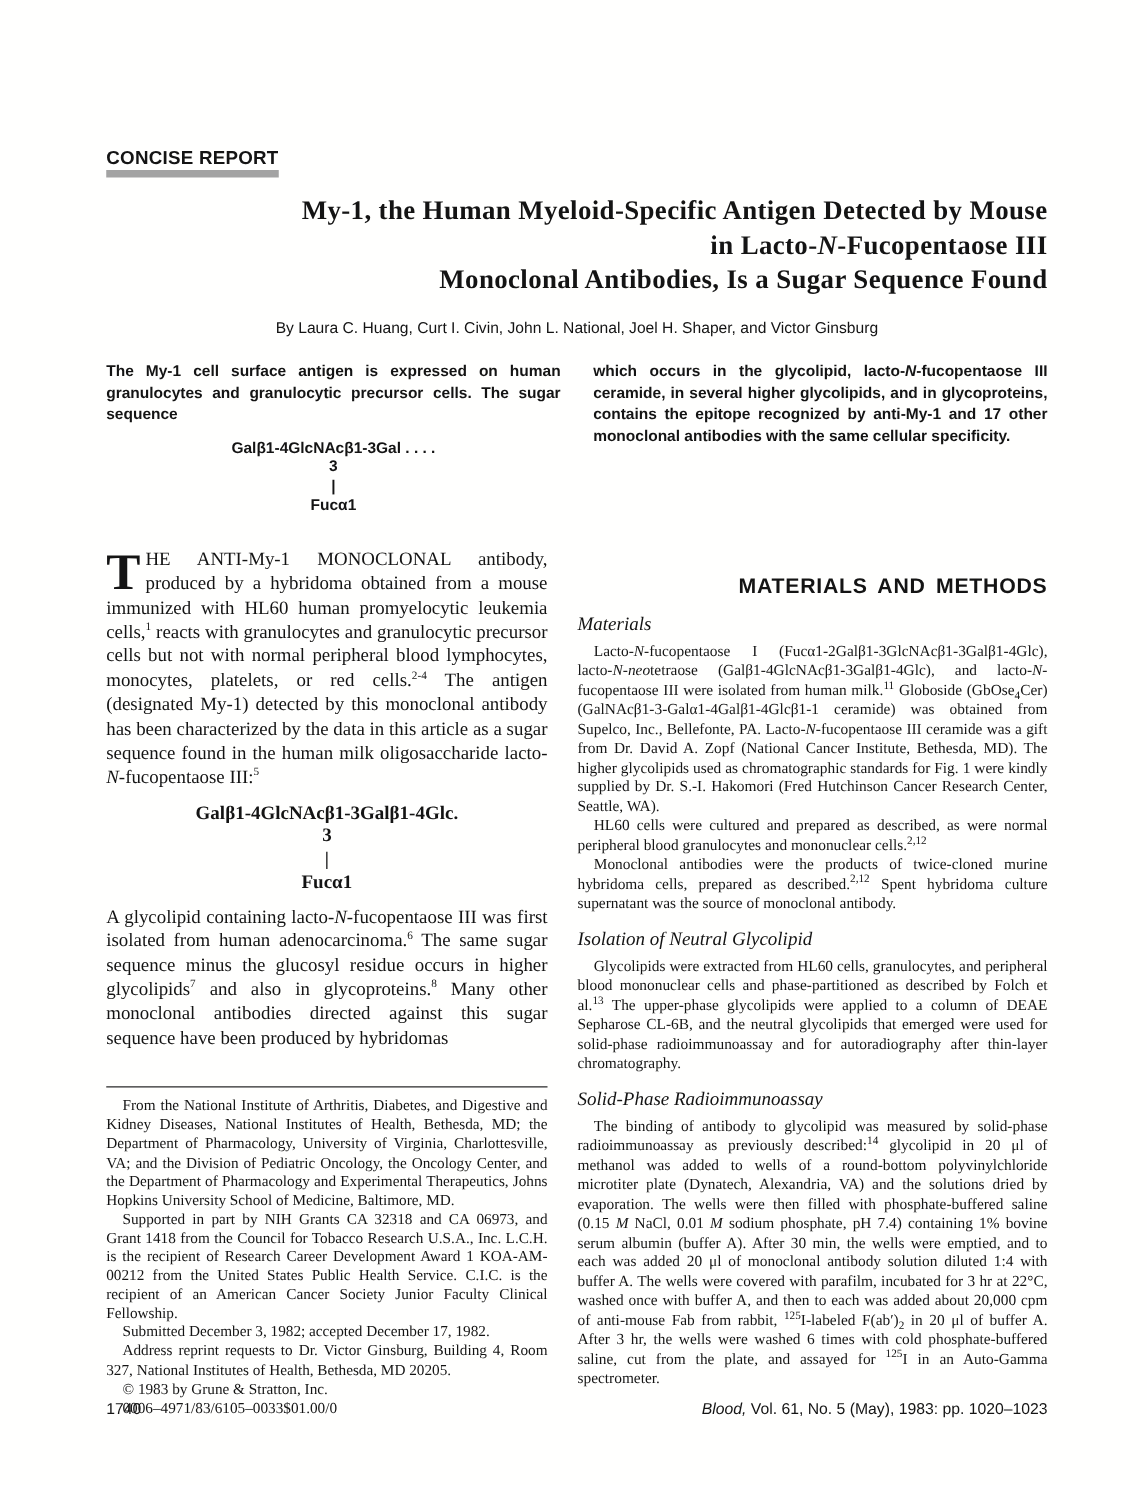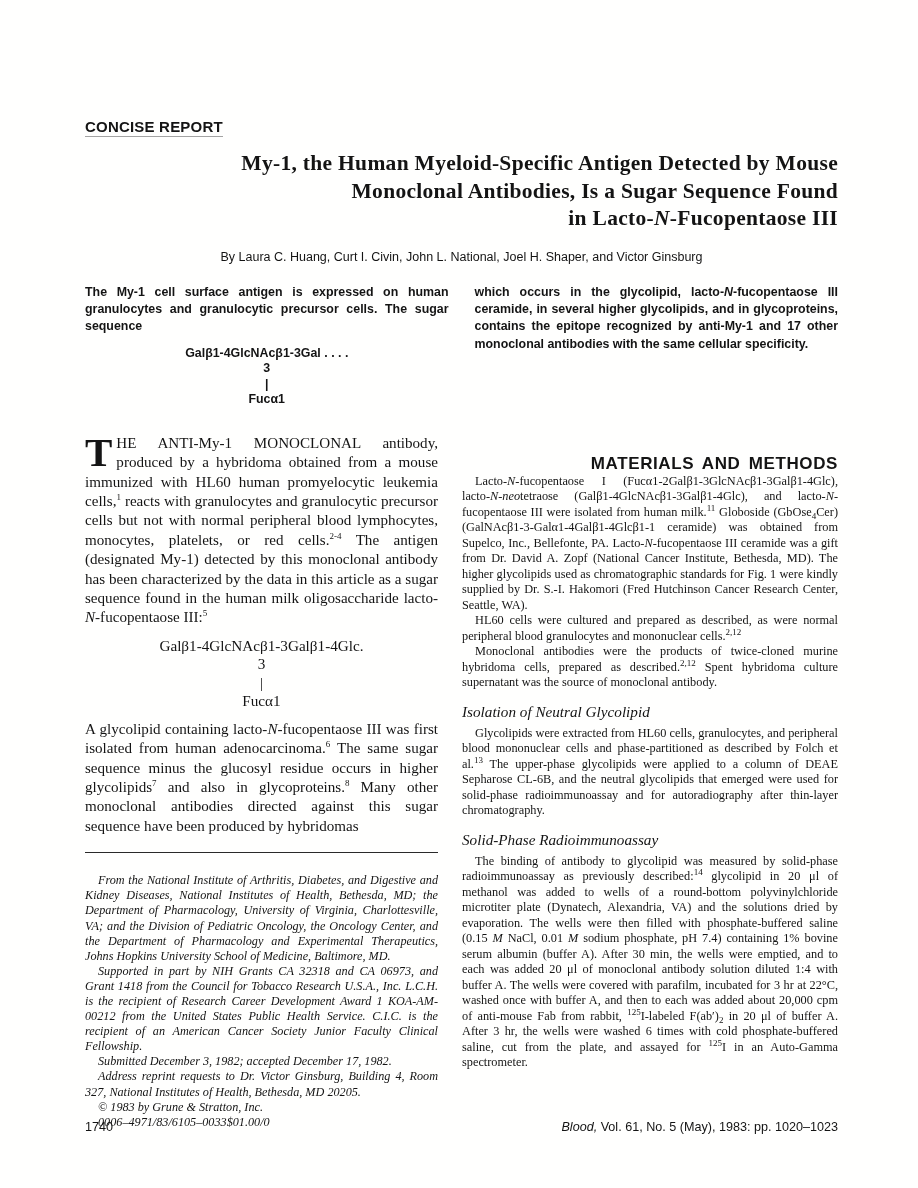--- a/index.html
+++ b/index.html
@@ -16,21 +16,21 @@
     background: #fffffe;
     color: #141414;
     font-family: "Liberation Serif", serif;
   }
   .kicker {
     font-family: "Liberation Sans", sans-serif;
     font-weight: 700;
     font-size: 15px;
     letter-spacing: 0.2px;
     display: inline-block;
-    border-bottom: 1px solid #a3a3a3;
+    border-bottom: 6px solid #a3a3a3;
     padding-bottom: 1px;
   }
   .title {
     margin: 13px 0 0 0;
     text-align: right;
     font-family: "Liberation Serif", serif;
     font-weight: 700;
     font-size: 21.5px;
     line-height: 27.5px;
     letter-spacing: 0.3px;
@@ -56,21 +56,21 @@
   .formula {
     text-align: center;
     margin: 10px 0 0 0;
   }
   .formula div { line-height: 15.5px; }
   .formula.serif {
     font-family: "Liberation Serif", serif;
     font-size: 15.2px;
     margin: 9px 0 9px 0;
   }
-  .formula.serif div { line-height: 18.5px; }
+  .formula.serif div { line-height: 18.5px; font-weight: bold; }
   .columns {
     display: flex;
     gap: 24px;
     margin-top: 26px;
   }
   .col-left  { width: 353px; flex: 0 0 353px; }
   .col-right { width: 376px; flex: 0 0 376px; }
   .bodytext {
     font-size: 15.1px;
     line-height: 19.4px;
@@ -79,24 +79,23 @@
   }
   .dropcap {
     float: left;
     font-size: 41px;
     line-height: 33px;
     font-weight: 700;
     padding: 2px 4px 0 0;
   }
   .para2 { margin-top: 9px; }
   .footnote {
-    margin-top: 16px;
+    margin-top: 28px;
     border-top: 1.5px solid #2a2a2a;
-    padding-top: 20px;
-    font-style: italic;
+    padding-top: 7px;
     font-size: 12.2px;
     line-height: 15.1px;
   }
   .footnote p {
     margin: 0;
     text-align: justify;
     text-indent: 13px;
   }
   .mm-heading {
     font-family: "Liberation Sans", sans-serif;
@@ -138,22 +137,22 @@
 <body>
 
 <div class="page">
 
   <div>
     <span class="kicker">CONCISE REPORT</span>
   </div>
 
   <h1 class="title">
     <span style="display:block">My-1, the Human Myeloid-Specific Antigen Detected by Mouse</span>
+    <span style="display:block">in Lacto-<i>N</i>-Fucopentaose III</span>
     <span style="display:block">Monoclonal Antibodies, Is a Sugar Sequence Found</span>
-    <span style="display:block">in Lacto-<i>N</i>-Fucopentaose III</span>
   </h1>
 
   <div class="byline">By Laura C. Huang, Curt I. Civin, John L. National, Joel H. Shaper, and Victor Ginsburg</div>
 
   <div class="abstract">
     <div class="col">
       <p>The My-1 cell surface antigen is expressed on human granulocytes and granulocytic precursor cells. The sugar sequence</p>
       <div class="formula">
         <div>Galβ1-4GlcNAcβ1-3Gal . . . .</div>
         <div>3</div>
@@ -187,20 +186,21 @@
         <p>Address reprint requests to Dr. Victor Ginsburg, Building 4, Room 327, National Institutes of Health, Bethesda, MD 20205.</p>
         <p>© 1983 by Grune &amp; Stratton, Inc.</p>
         <p>0006–4971/83/6105–0033$01.00/0</p>
       </div>
     </div>
 
     <div class="col-right">
 
       <h2 class="mm-heading">MATERIALS AND METHODS</h2>
 
+      <h3 class="sec-heading">Materials</h3>
       <p class="small">Lacto-<i>N</i>-fucopentaose I (Fucα1-2Galβ1-3GlcNAcβ1-3Galβ1-4Glc), lacto-<i>N</i>-<i>neo</i>tetraose (Galβ1-4GlcNAcβ1-3Galβ1-4Glc), and lacto-<i>N</i>-fucopentaose III were isolated from human milk.<sup>11</sup> Globoside (GbOse<sub>4</sub>Cer) (GalNAcβ1-3-Galα1-4Galβ1-4Glcβ1-1 ceramide) was obtained from Supelco, Inc., Bellefonte, PA. Lacto-<i>N</i>-fucopentaose III ceramide was a gift from Dr. David A. Zopf (National Cancer Institute, Bethesda, MD). The higher glycolipids used as chromatographic standards for Fig. 1 were kindly supplied by Dr. S.-I. Hakomori (Fred Hutchinson Cancer Research Center, Seattle, WA).</p>
       <p class="small">HL60 cells were cultured and prepared as described, as were normal peripheral blood granulocytes and mononuclear cells.<sup>2,12</sup></p>
       <p class="small">Monoclonal antibodies were the products of twice-cloned murine hybridoma cells, prepared as described.<sup>2,12</sup> Spent hybridoma culture supernatant was the source of monoclonal antibody.</p>
 
       <h3 class="sec-heading">Isolation of Neutral Glycolipid</h3>
       <p class="small">Glycolipids were extracted from HL60 cells, granulocytes, and peripheral blood mononuclear cells and phase-partitioned as described by Folch et al.<sup>13</sup> The upper-phase glycolipids were applied to a column of DEAE Sepharose CL-6B, and the neutral glycolipids that emerged were used for solid-phase radioimmunoassay and for autoradiography after thin-layer chromatography.</p>
 
       <h3 class="sec-heading">Solid-Phase Radioimmunoassay</h3>
       <p class="small">The binding of antibody to glycolipid was measured by solid-phase radioimmunoassay as previously described:<sup>14</sup> glycolipid in 20 μl of methanol was added to wells of a round-bottom polyvinylchloride microtiter plate (Dynatech, Alexandria, VA) and the solutions dried by evaporation. The wells were then filled with phosphate-buffered saline (0.15 <i>M</i> NaCl, 0.01 <i>M</i> sodium phosphate, pH 7.4) containing 1% bovine serum albumin (buffer A). After 30 min, the wells were emptied, and to each was added 20 μl of monoclonal antibody solution diluted 1:4 with buffer A. The wells were covered with parafilm, incubated for 3 hr at 22°C, washed once with buffer A, and then to each was added about 20,000 cpm of anti-mouse Fab from rabbit, <sup>125</sup>I-labeled F(ab′)<sub>2</sub> in 20 μl of buffer A. After 3 hr, the wells were washed 6 times with cold phosphate-buffered saline, cut from the plate, and assayed for <sup>125</sup>I in an Auto-Gamma spectrometer.</p>
     </div>

